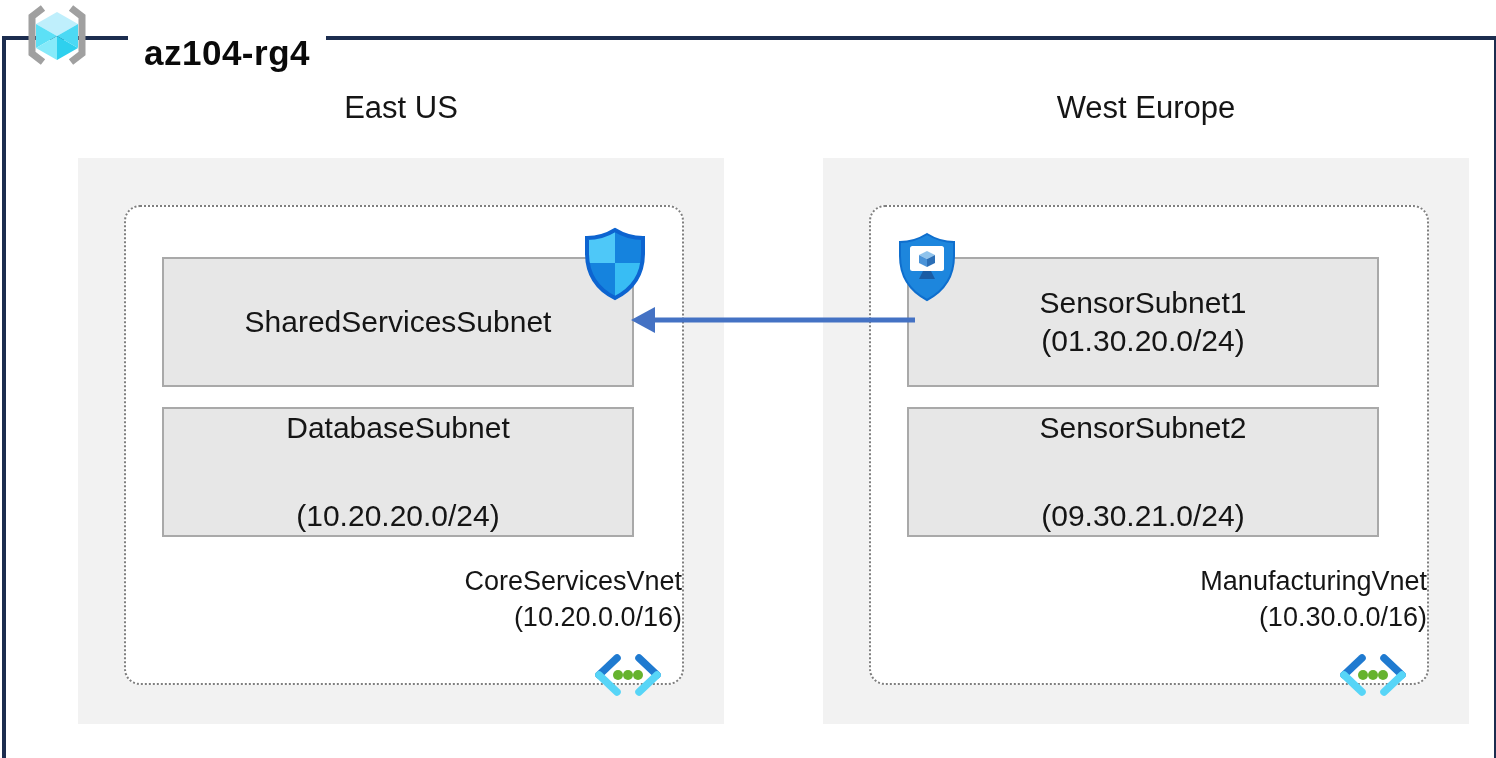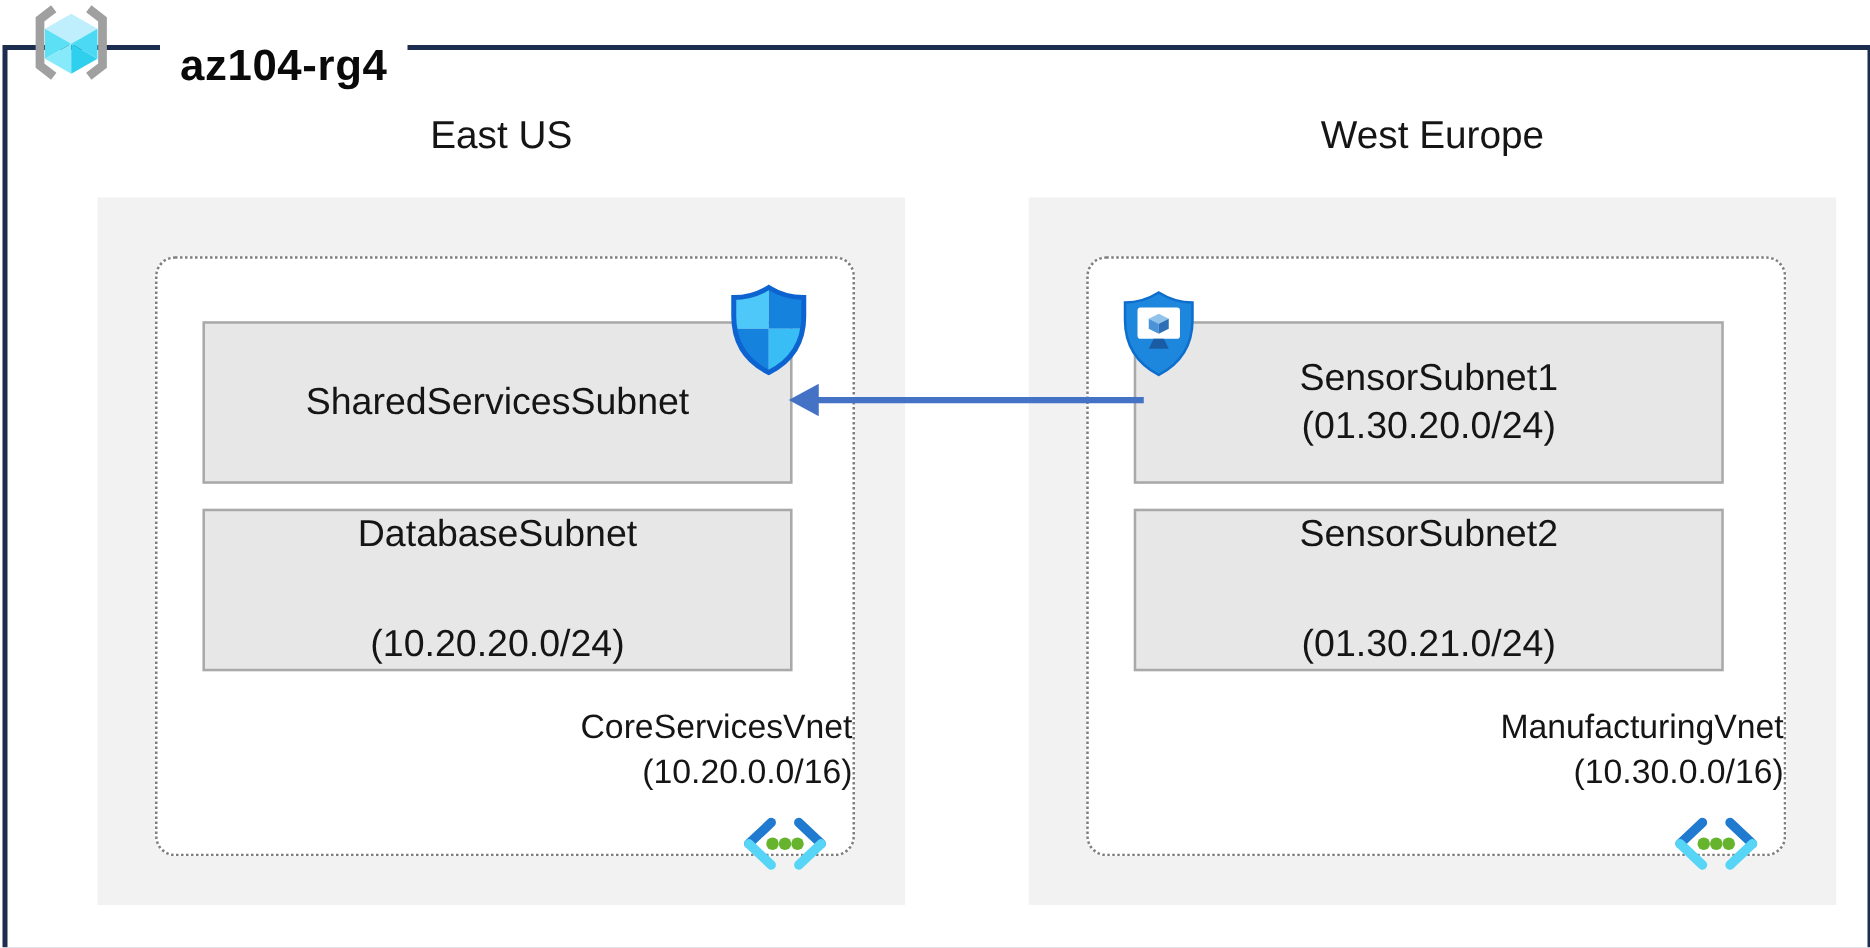--- a/index.html
+++ b/index.html
@@ -100,21 +100,21 @@
     </div>
   </div>
 
   <div class="vnet" id="vnet-west">
     <div class="subnet subnet-1">
       <div>SensorSubnet1</div>
       <div>(01.30.20.0/24)</div>
     </div>
     <div class="subnet subnet-2">
       <div>SensorSubnet2</div>
-      <div>(01.30.21.0/24)</div>
+      <div>(09.30.21.0/24)</div>
     </div>
     <div class="vnet-label">
       <div>ManufacturingVnet</div>
       <div>(10.30.0.0/16)</div>
     </div>
   </div>
 
   <div class="icon-abs" id="peer-arrow">
     <svg width="295" height="40" viewBox="0 0 295 40">
       <line x1="288" y1="20" x2="26" y2="20" stroke="#4472c4" stroke-width="5"></line>

